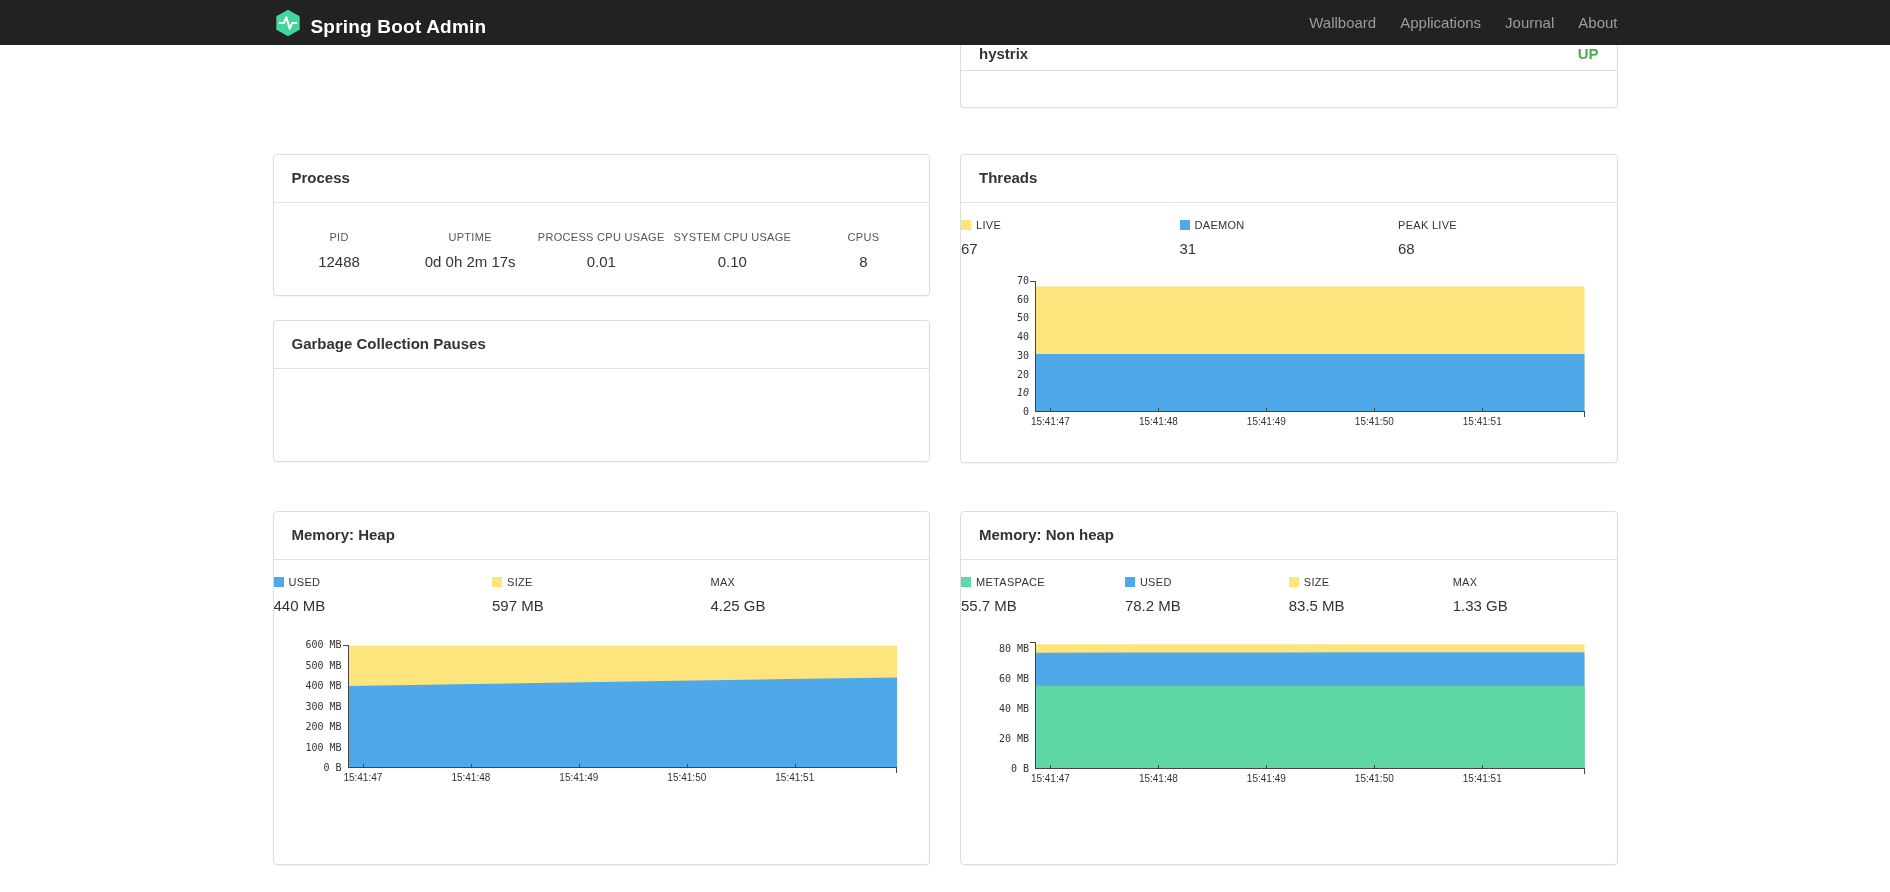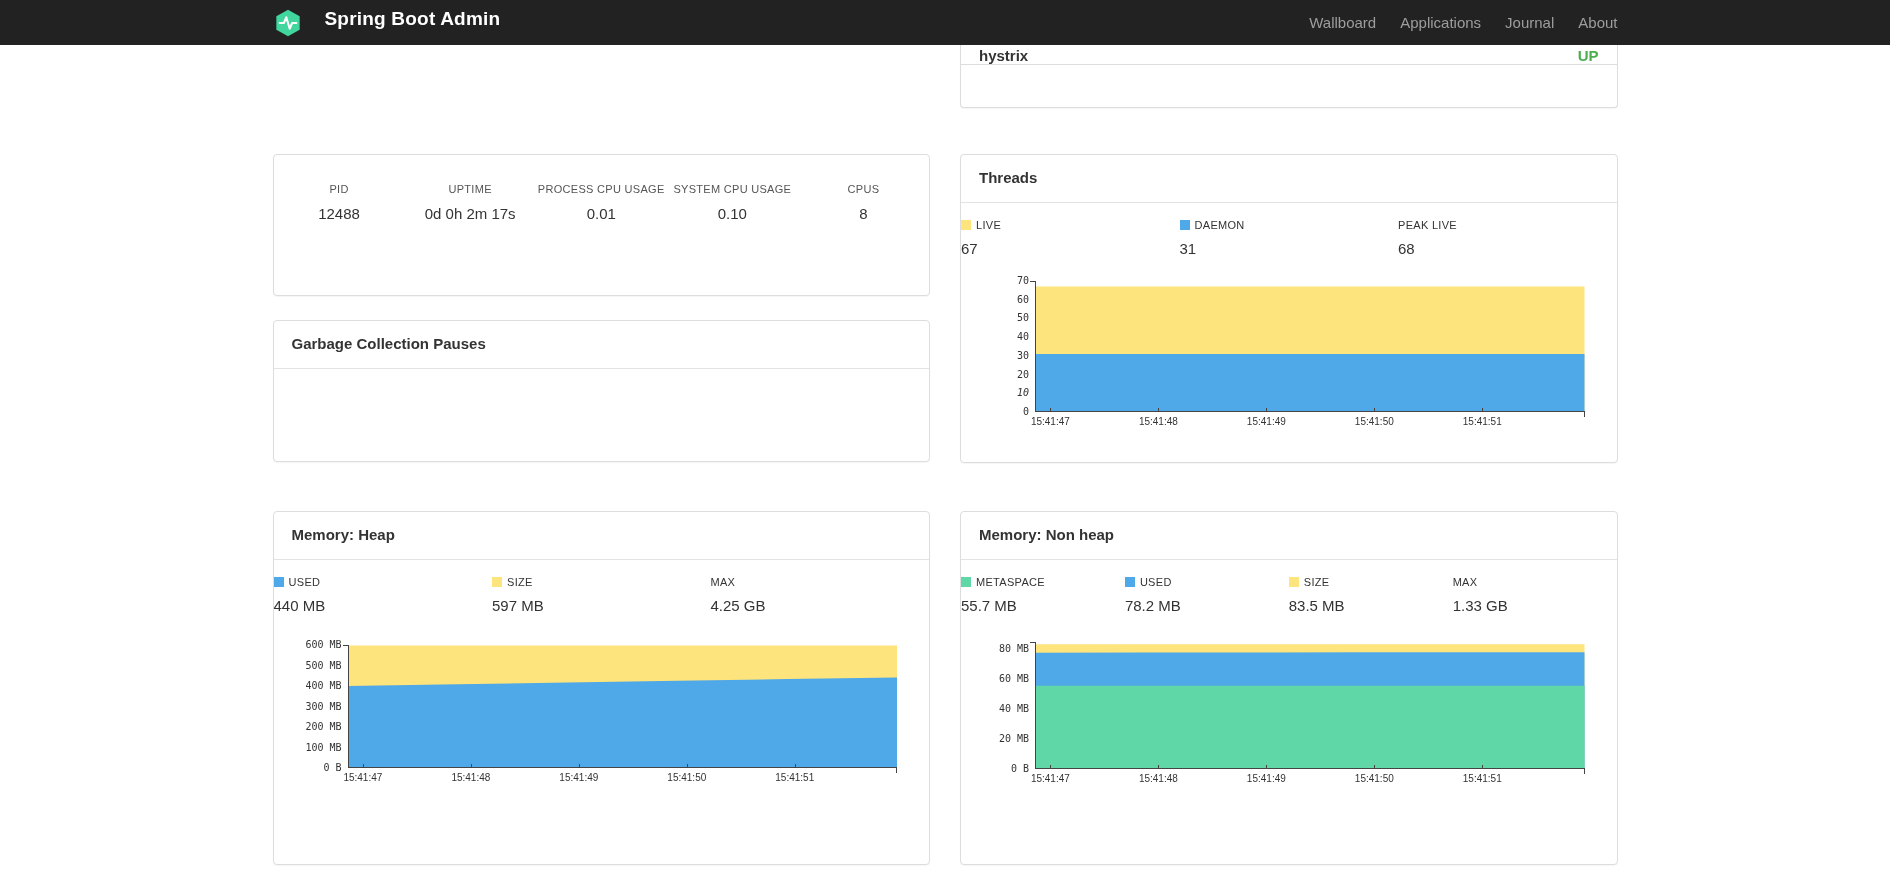--- a/index.html
+++ b/index.html
@@ -2,21 +2,21 @@
 <html><head>
 <meta charset="utf-8">
 <style>
   * { margin: 0; padding: 0; box-sizing: border-box; }
   html, body { background: #fff; font-family: "Liberation Sans", sans-serif; }
   body { width: 1890px; height: 892px; padding-top: 45px; overflow: hidden; }
 
   
   .navbar { position: fixed; top: 0; left: 0; right: 0; height: 45px; background: #222; z-index: 20; }
   .nav-inner { width: 1375px; margin: 0 auto; height: 45px; display: flex; align-items: center; justify-content: space-between; padding: 0 15px; }
-  .brand { display: flex; align-items: flex-start; gap: 22px; text-decoration: none; cursor: pointer; }
+  .brand { display: flex; align-items: flex-end; gap: 8px; text-decoration: none; cursor: pointer; }
   .brand svg { display: block; }
   .brand-title { color: #fff; font-size: 19px; font-weight: 700; letter-spacing: 0.2px; }
   .nav-links { display: flex; align-items: center; }
   .nav-links a { color: #9d9d9d; font-size: 15px; text-decoration: none; padding: 0 12px; cursor: pointer; }
   .nav-links a:last-child { padding-right: 0; }
 
   
   .main { width: 1375px; margin: 0 auto; display: flex; align-items: flex-start; }
   .col { width: 50%; padding: 0 15px; }
   .spacer-top { height: 109px; }
@@ -27,21 +27,21 @@
 
   .panel-metrics { height: 142px; margin-bottom: 24px; }
   .panel-metrics.gc { margin-bottom: 49px; }
   .metrics { display: flex; justify-content: space-around; padding-top: 28px; }
   .metric { flex: 1; text-align: center; }
   .m-label { font-size: 11px; color: #555; letter-spacing: 0.3px; }
   .m-value { font-size: 15px; color: #333; margin-top: 10px; }
 
   
   .panel-health { border-top: none; border-radius: 0 0 4px 4px; height: 63px; margin-bottom: 46px; }
-  .health-row { display: flex; justify-content: space-between; align-items: flex-end; height: 20px; padding: 0 18px; border-bottom: 1px solid #ddd; }
+  .health-row { display: flex; justify-content: space-between; align-items: flex-start; height: 26px; padding: 0 18px; border-bottom: 1px solid #ddd; }
   .health-service { font-size: 15px; font-weight: 700; color: #333; }
   .health-status { font-size: 15px; font-weight: 700; }
   .health-pad { height: 32px; }
 
   
   .panel-chart { height: 354px; }
   .panel-chart.threads { height: 309px; margin-bottom: 48px; }
   .chart-body { padding-top: 16px; }
   .legend { display: flex; justify-content: space-around; }
   .legend-item { flex: 1; display: flex; flex-direction: column; }
@@ -86,20 +86,21 @@
     </div>
   </div>
 </nav>
 
 <div class="main">
 
   <div class="col">
     <div class="spacer-top"></div>
 
     <section class="panel panel-metrics">
+      <div class="panel-heading">Process</div>
       <div class="metrics">
         <div class="metric">
           <div class="m-label">PID</div>
           <div class="m-value">12488</div>
         </div>
         <div class="metric">
           <div class="m-label">UPTIME</div>
           <div class="m-value">0d 0h 2m 17s</div>
         </div>
         <div class="metric">

